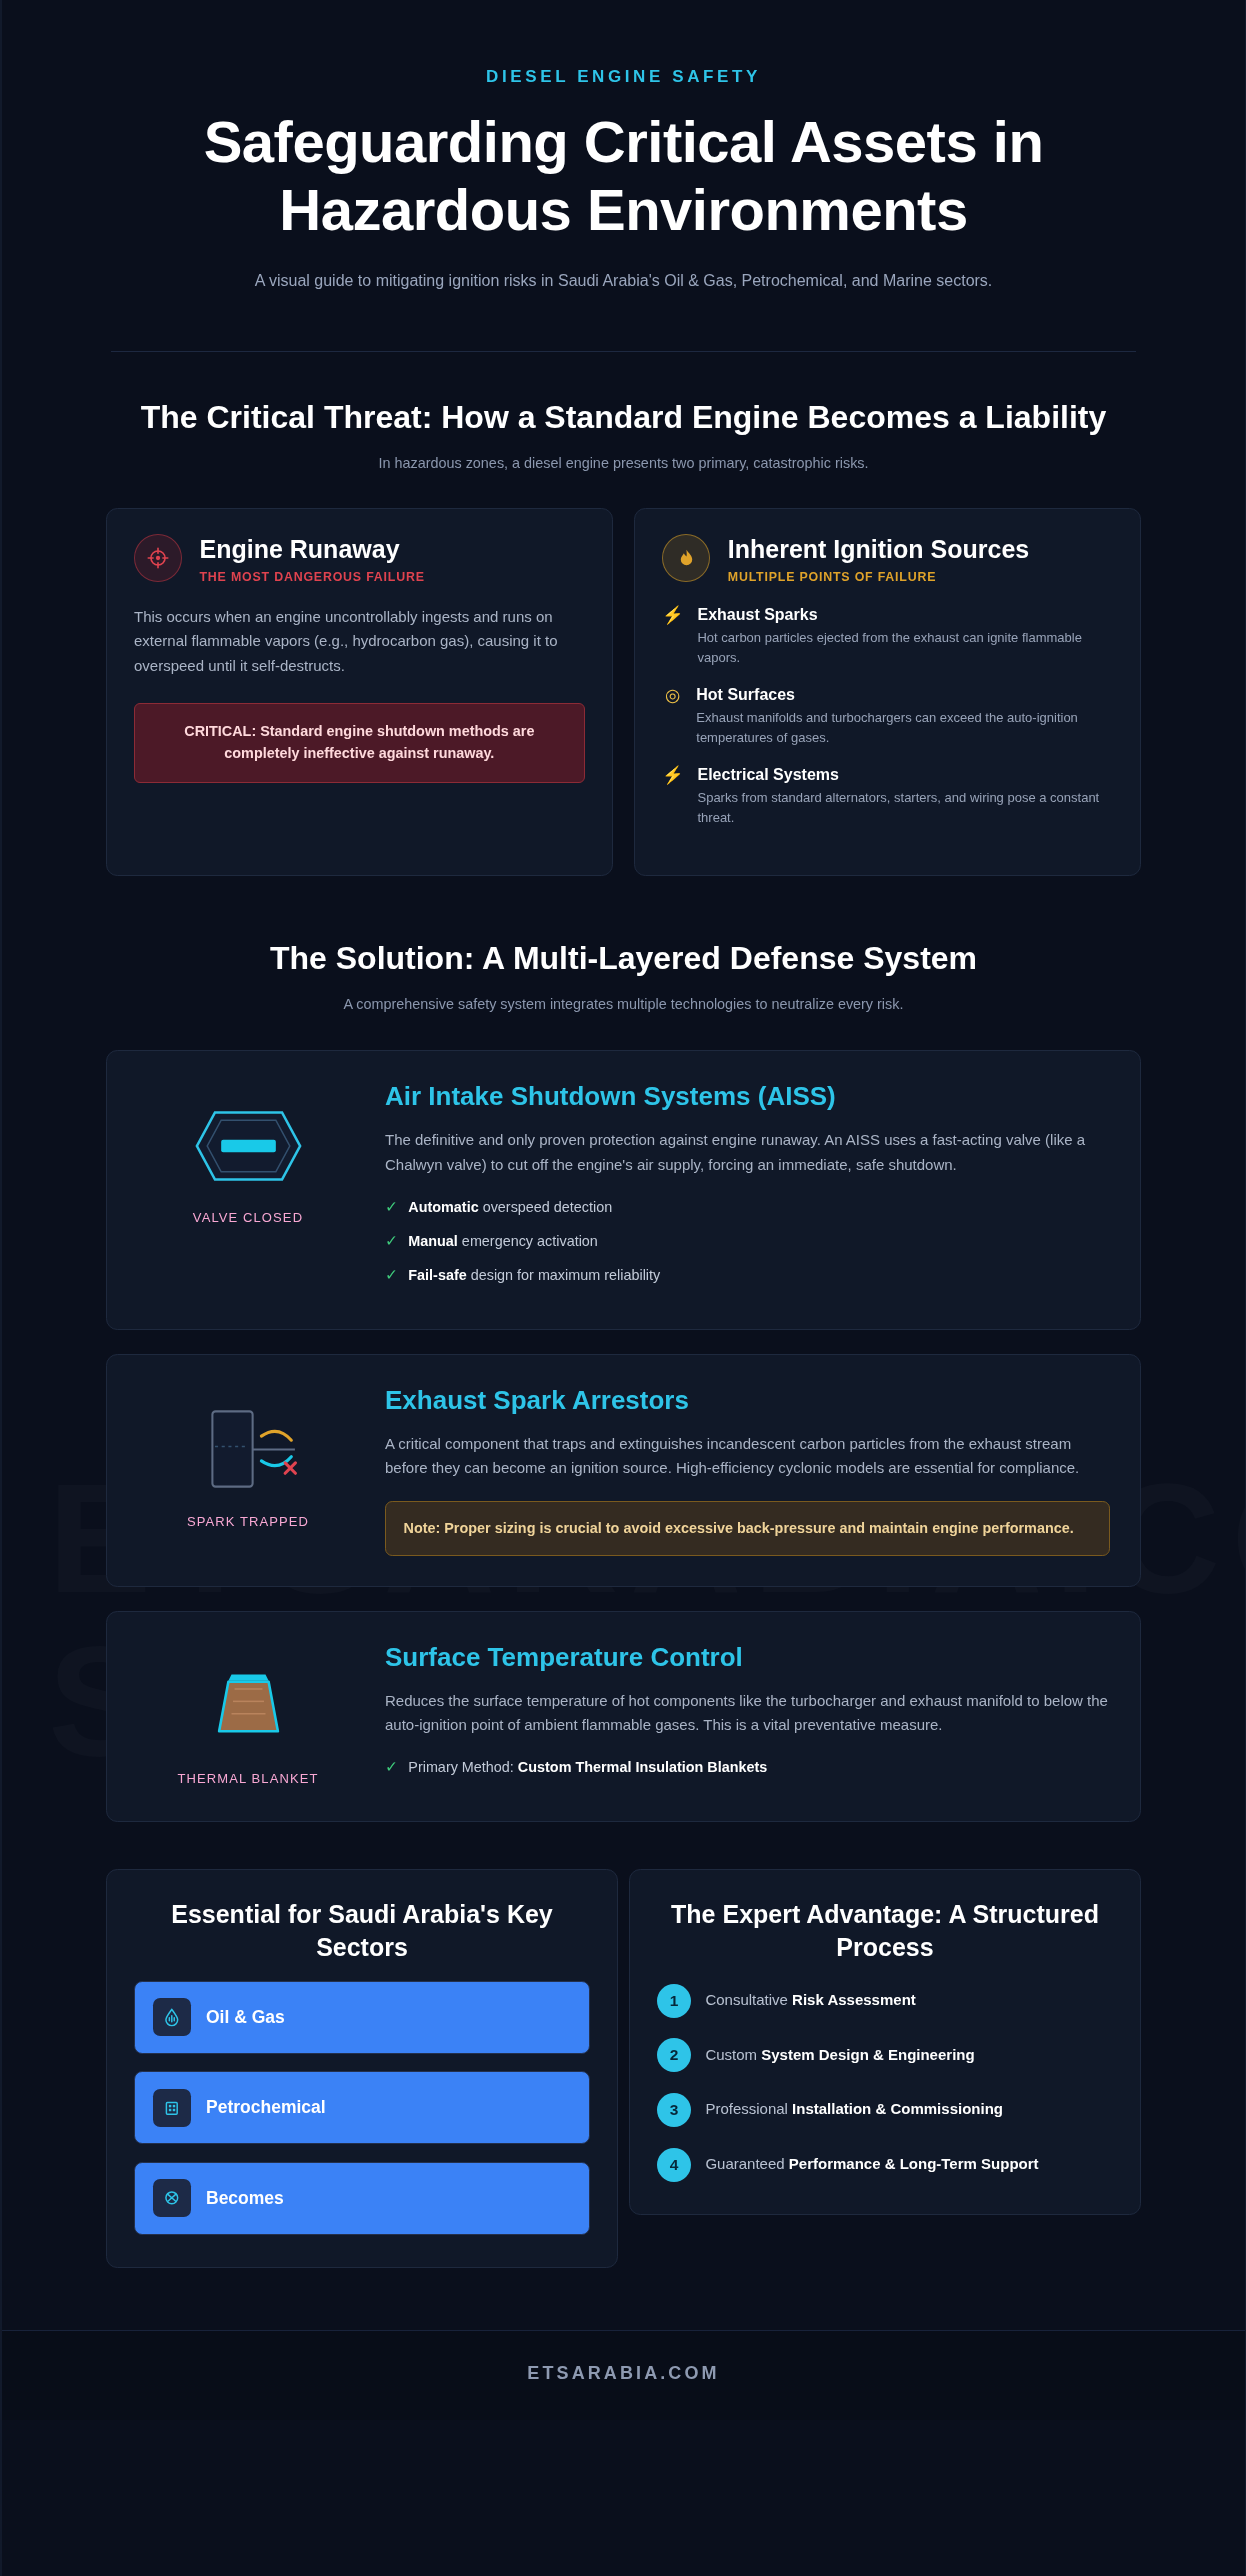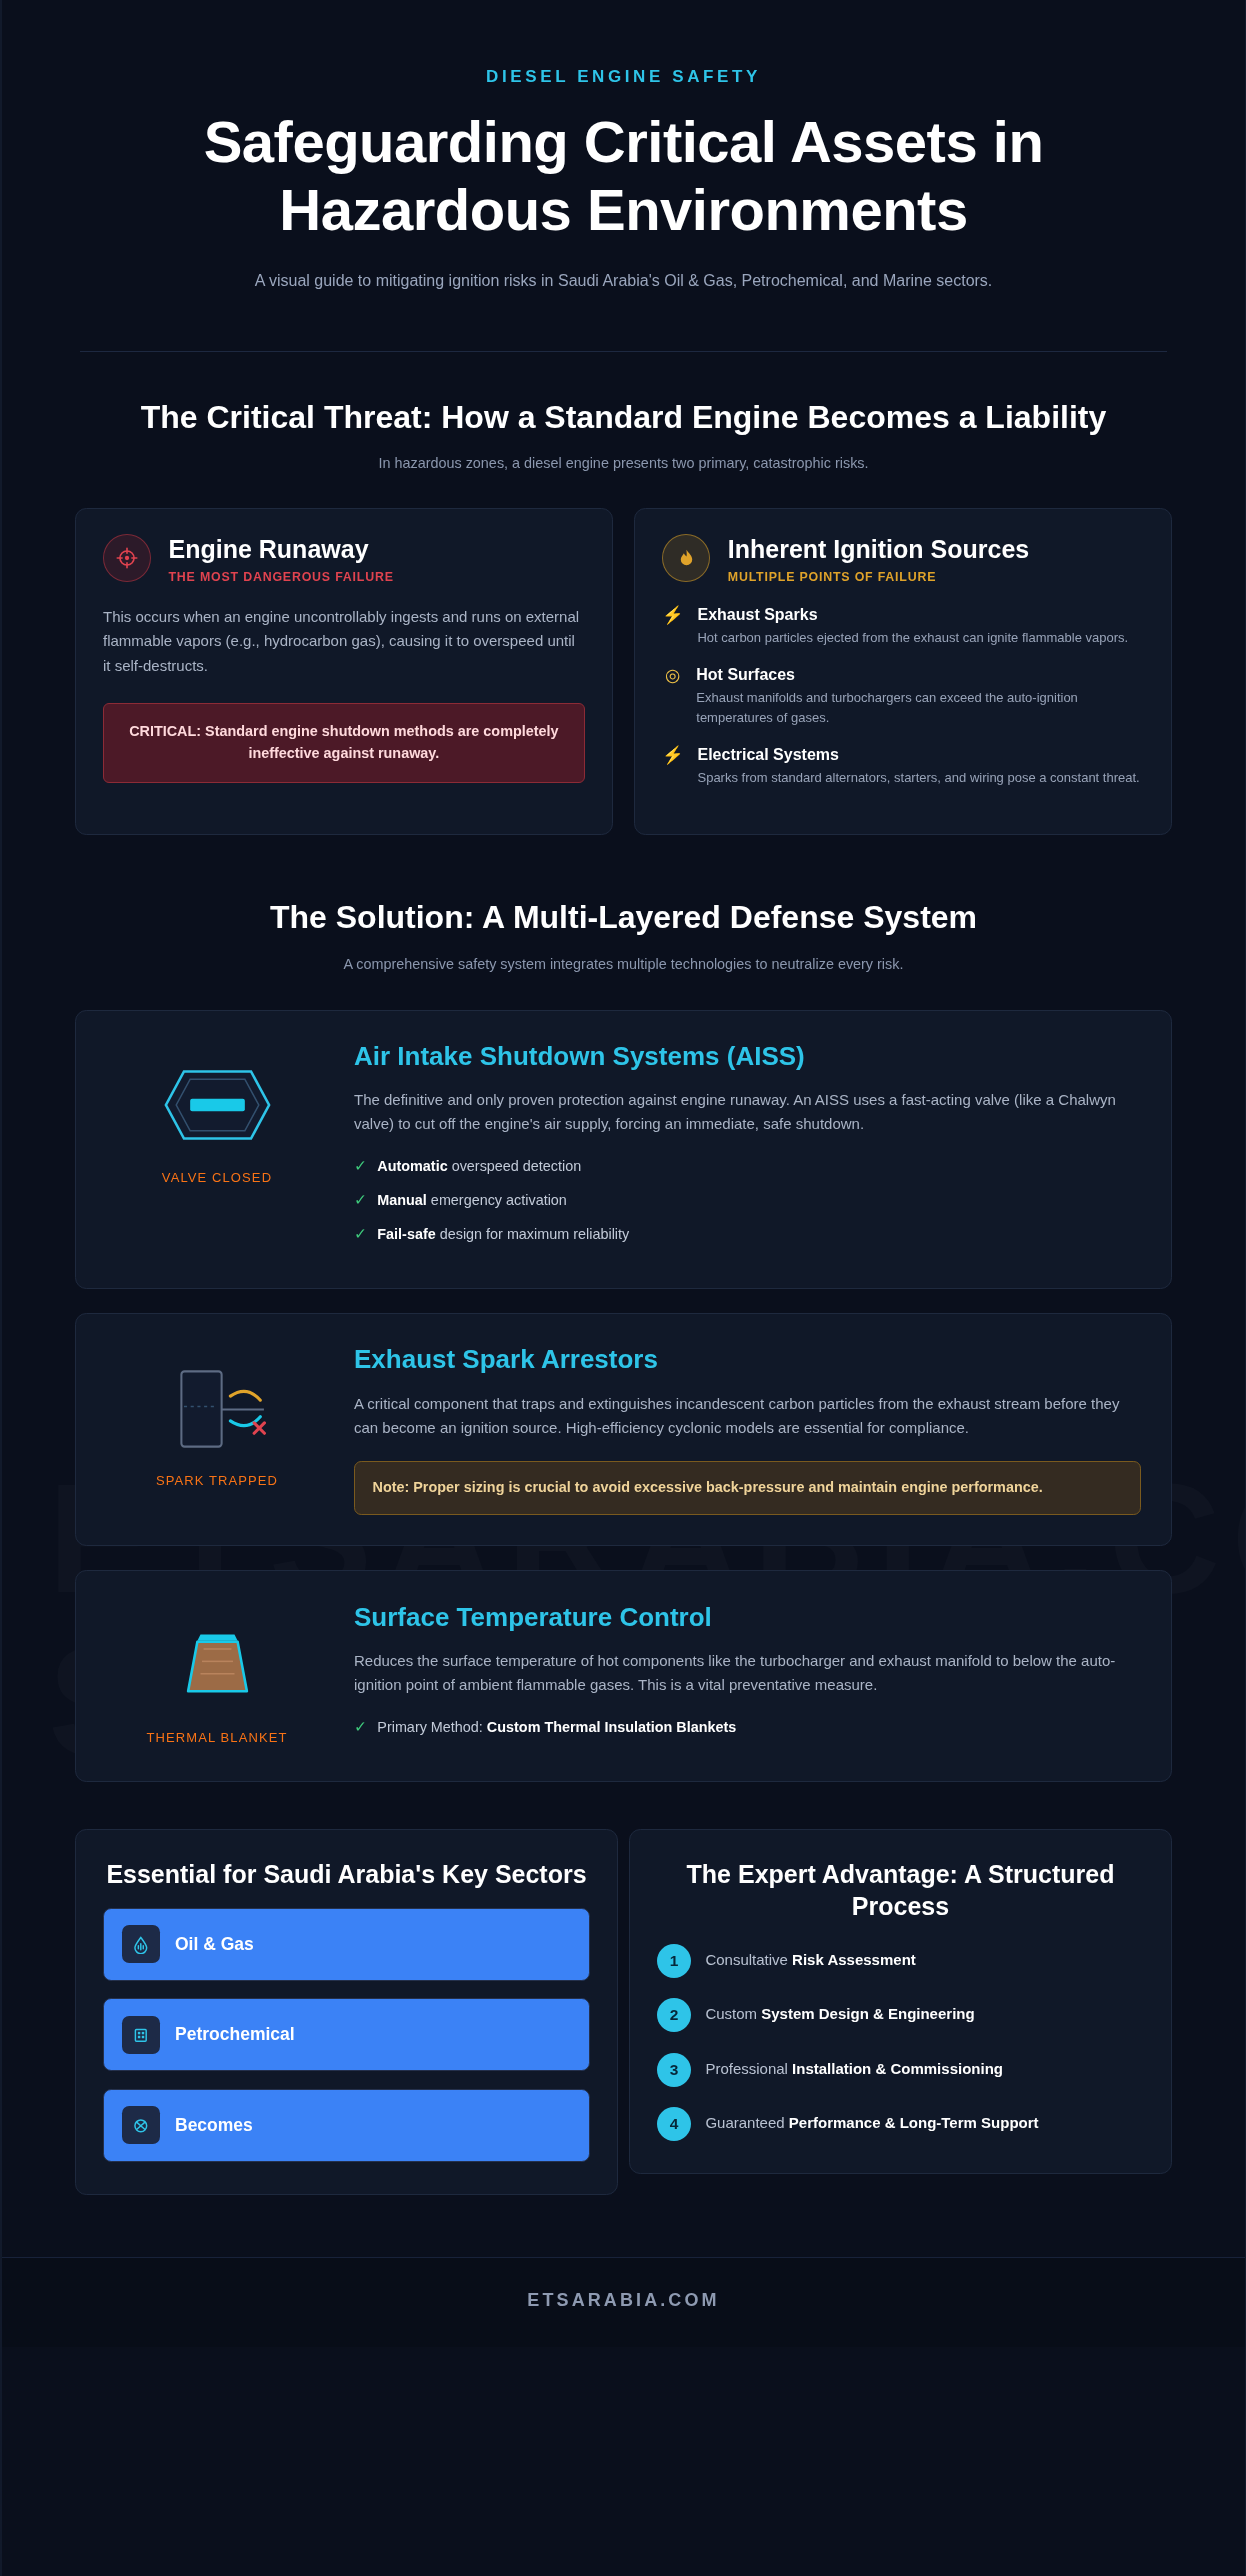--- a/index.html
+++ b/index.html
@@ -26,21 +26,21 @@
     font-size: 155px;
     font-weight: bold;
     letter-spacing: 11.3px;
     color: rgba(255,255,255,0.022);
     line-height: 1.05;
     pointer-events: none;
     user-select: none;
     white-space: nowrap;
   }
   .watermark .l2 { display:block; }
-  .inner { position: relative; z-index: 2; padding: 0 73px; }
+  .inner { position: relative; z-index: 2; padding: 0 104px; }
 
   
   .hero { padding-top: 67px; text-align: center; }
   .eyebrow {
     color: #2ec4e8;
     font-size: 17px;
     font-weight: bold;
     letter-spacing: 3.6px;
     margin-bottom: 20.6px;
   }
@@ -165,21 +165,21 @@
   }
   .sol-visual {
     flex: 0 0 222px;
     display: flex;
     flex-direction: column;
     align-items: center;
     justify-content: center;
     padding-top: 18.5px;
   }
   .sol-caption {
-    color: #f97316;
+    color: #f9a8d4;
     font-size: 13px;
     letter-spacing: 1.1px;
     margin-top: 15.5px;
     text-align: center;
   }
   .sol-text { flex: 1; padding-top: 3.1px; }
   .sol-text h3 {
     color: #2ec4e8;
     font-size: 26px;
     font-weight: bold;

